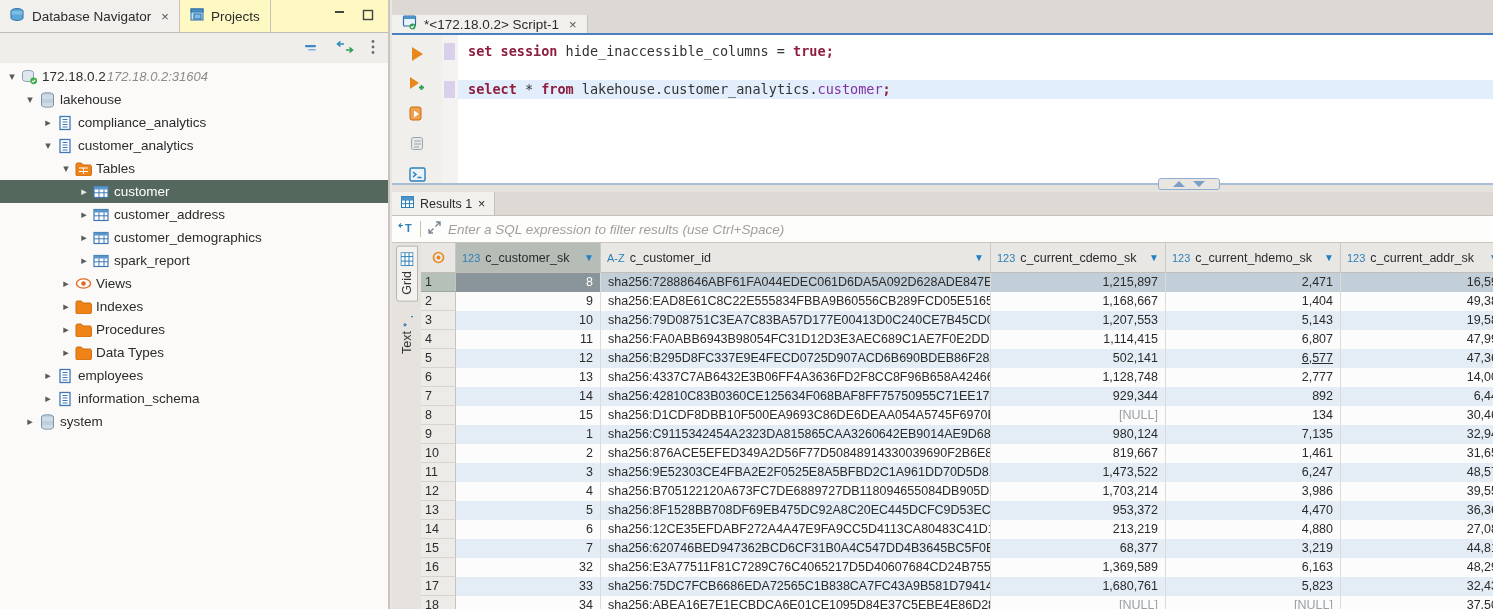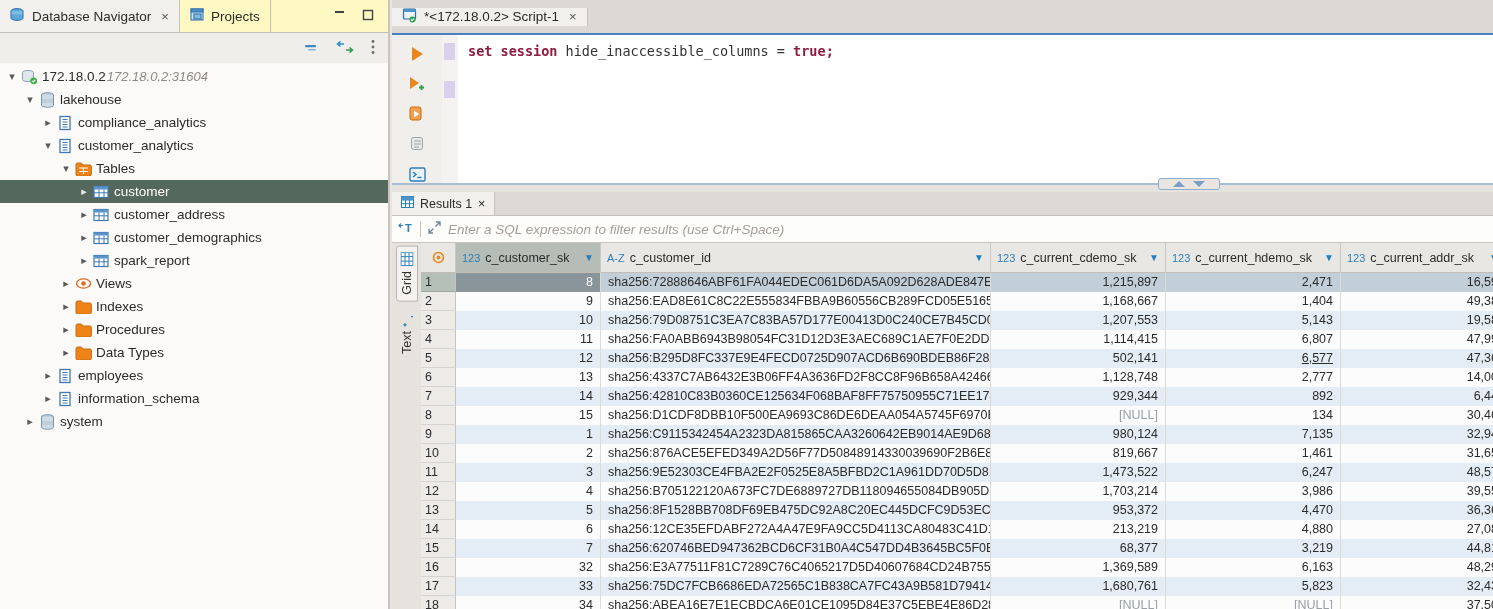--- a/index.html
+++ b/index.html
@@ -22,21 +22,21 @@
   .tree-row .chev{width:16px;text-align:center;color:#5a5a5a;font-size:11px;flex:0 0 auto}
   .tree-row .ticon{width:18px;height:16px;margin-right:4px;flex:0 0 auto;display:inline-flex;align-items:center;justify-content:center}
   .tree-row .tlabel{font-size:13.5px}
   .tree-row .tannot{font-size:13px;font-style:italic;color:#8e8a85;margin-left:1px}
   .tree-row.selected{background:#55685d;color:#fff}
   .tree-row.selected .chev{color:#e8e8e8}
   .tree-row.selected .tlabel{color:#fff}
 
   
   .right-panel{position:absolute;left:392px;top:0;width:1101px;height:609px;display:flex;flex-direction:column}
-  .ed-tabbar{height:33px;background:#dcd8d3;display:flex;align-items:center;flex:0 0 auto}
+  .ed-tabbar{height:33px;background:#dcd8d3;display:flex;align-items:flex-end;flex:0 0 auto}
   .blue-rule{height:2px;background:#4a7fc1;flex:0 0 auto}
   .editor-zone{height:148px;background:#fff;display:flex;flex:0 0 auto}
   .ed-toolbar{width:50px;background:#f1efec;display:flex;flex-direction:column;align-items:center;padding-top:10px;gap:13px;flex:0 0 auto}
   .ed-toolbar .tb-icon{width:20px;height:20px;display:flex;align-items:center;justify-content:center}
   .ed-gutter{width:16px;background:#f4f3f1;position:relative;flex:0 0 auto}
   .ed-gutter .mark{position:absolute;left:2px;width:11px;height:17px;background:#d9d0ec}
   .ed-code{flex:1;padding-top:7px;font-family:"DejaVu Sans Mono","Liberation Mono",monospace;font-size:13.5px}
   .code-line{height:19px;line-height:19px;padding-left:10px;white-space:pre}
   .code-line.hl{background:#e2eefb}
   .tok-kw{color:#8f1d3f;font-weight:bold}
@@ -363,20 +363,21 @@
             </svg>
           </span>
       </div>
       <div class="ed-gutter">
         <div class="mark" style="top:8px"></div>
         <div class="mark" style="top:46px"></div>
       </div>
       <div class="ed-code">
           <div class="code-line"><span class="tok-kw">set session</span><span class="tok-plain"> hide_inaccessible_columns = </span><span class="tok-kw">true</span><span class="tok-punct">;</span></div>
           <div class="code-line"></div>
+          <div class="code-line hl"><span class="tok-kw">select</span><span class="tok-plain"> * </span><span class="tok-kw">from</span><span class="tok-plain"> lakehouse.customer_analytics.</span><span class="tok-table">customer</span><span class="tok-punct">;</span></div>
         </div>
     </div>
 
     <div class="sash">
       <div class="sash-pill">
         <span class="arr up"></span>
         <span class="arr dn"></span>
       </div>
     </div>
 

